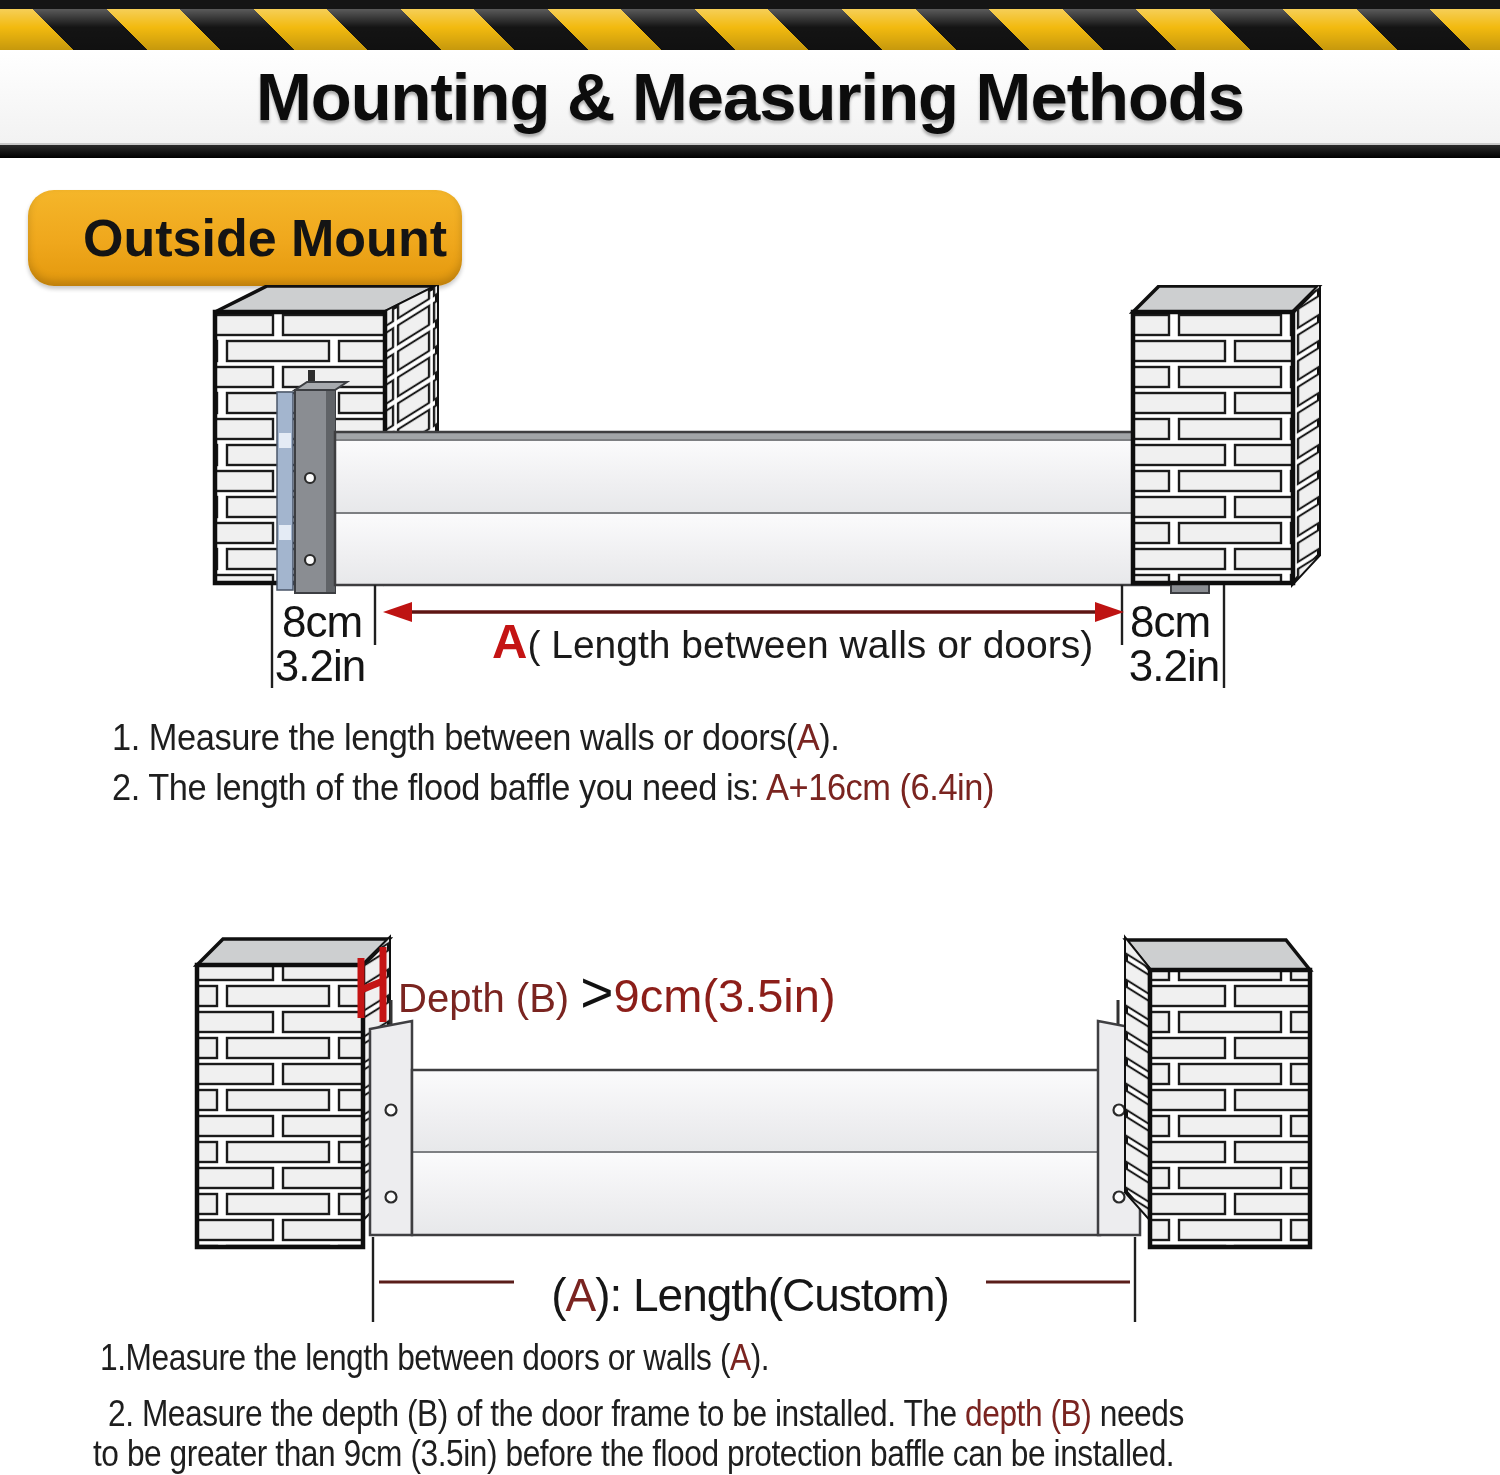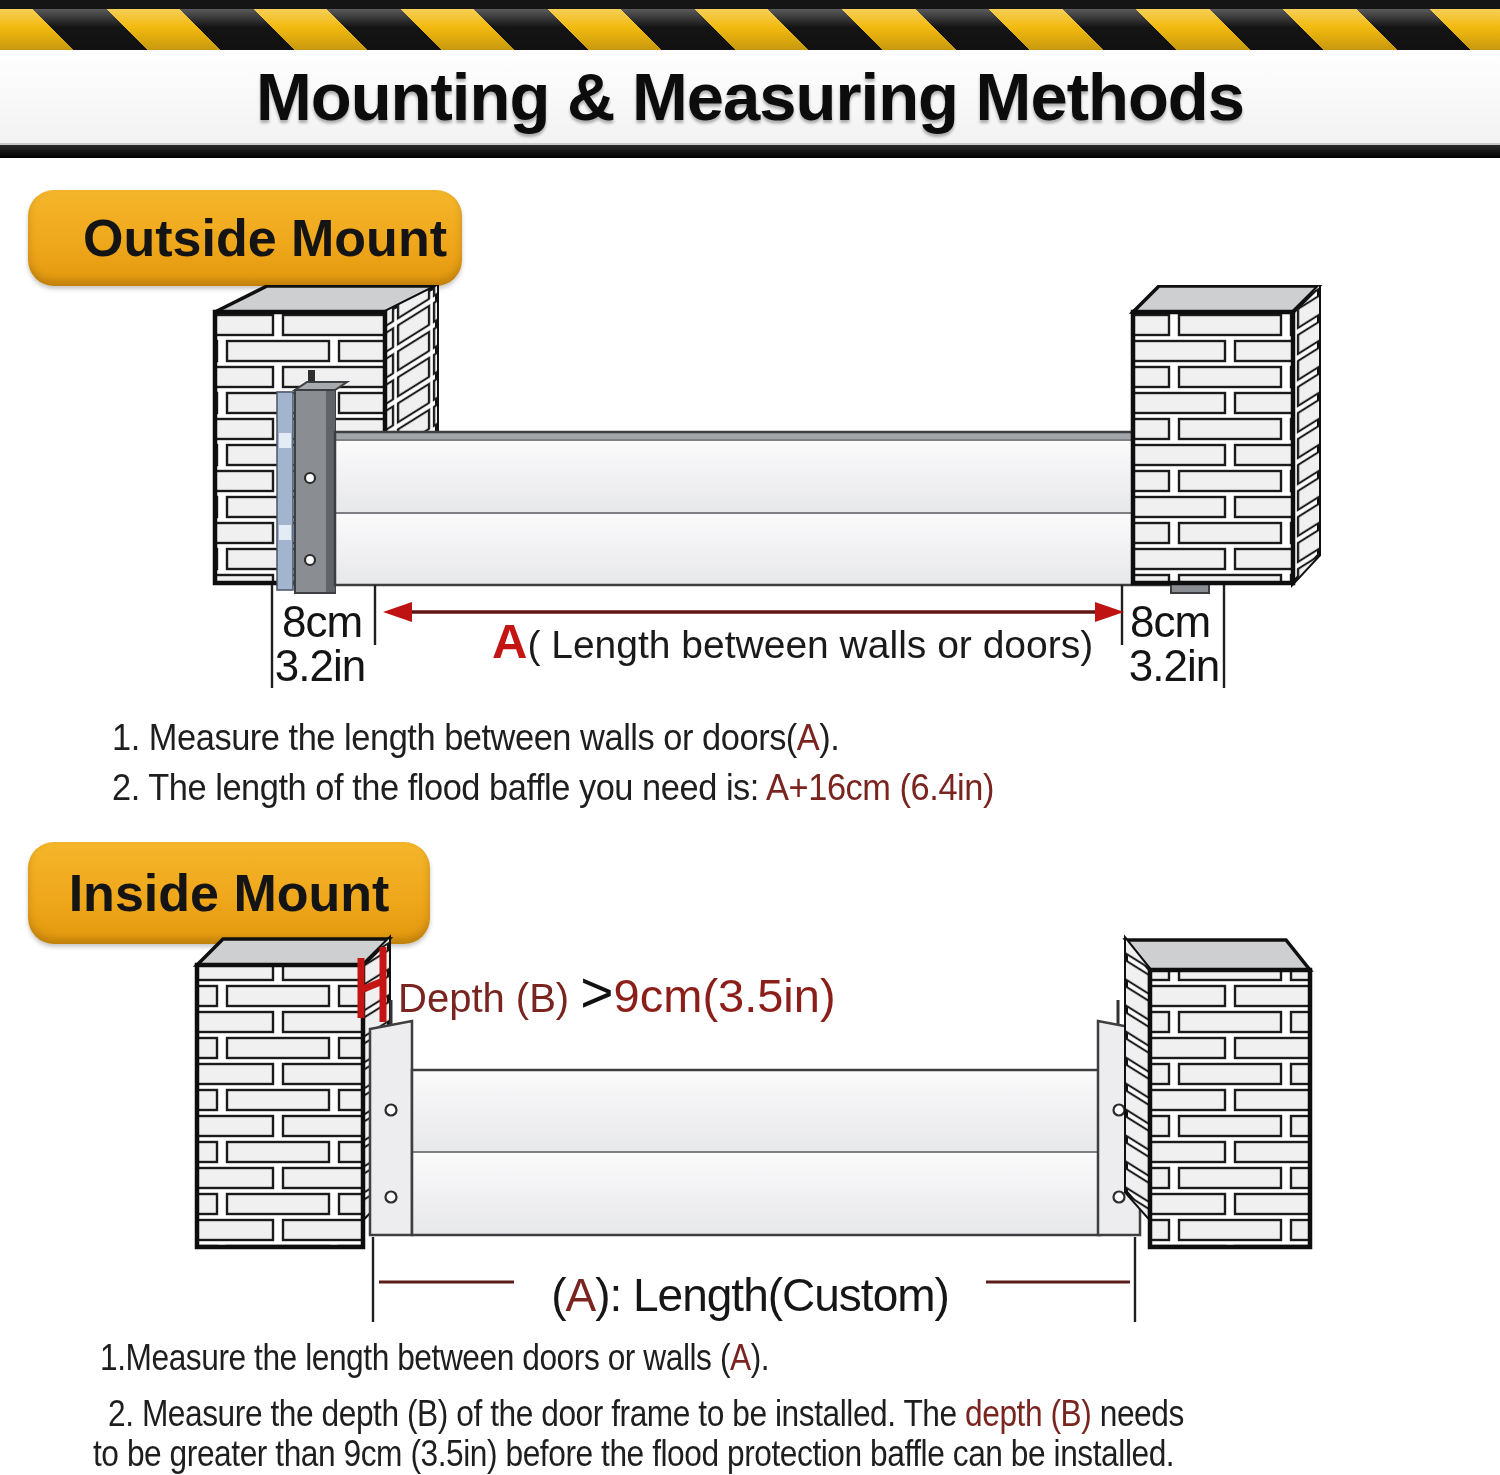--- a/index.html
+++ b/index.html
@@ -179,23 +179,20 @@
       <text class="dim-num" x="320" y="396" text-anchor="middle">3.2in</text>
       <text class="dim-num" x="1170" y="352" text-anchor="middle">8cm</text>
       <text class="dim-num" x="1174" y="396" text-anchor="middle">3.2in</text>
       <text x="492" y="373"><tspan class="lbl-a">A</tspan><tspan class="lbl-rest">( Length between walls or doors)</tspan></text>
     </g>
   </svg>
 
   <p class="step sx93" style="left:112px;top:718px"><span>1. Measure the length between walls or doors(</span><span class="maroon">A</span><span>).</span></p>
   <p class="step sx93" style="left:112px;top:768px"><span>2. The length of the flood baffle you need is: </span><span class="maroon">A+16cm (6.4in)</span></p>
 
-  <div class="badge badge-inside">
-    <span>Inside Mount</span>
-  </div>
 
   <svg id="svg-inside" class="diagram" viewBox="0 0 1500 400">
 
     <g>
       <polygon class="face-top" points="197,35 363,35 389,9 223,9"></polygon>
       <polygon class="face-white" points="363,35 389,9 389,262 363,289"></polygon>
       <polygon points="363,35 389,9 389,262 363,289" fill="url(#bricksSR)"></polygon>
       <rect class="face-white" x="197" y="35" width="166" height="282"></rect>
       <rect x="197" y="35" width="166" height="282" fill="url(#bricksF)"></rect>
       <rect class="face-outline" x="197" y="35" width="166" height="282"></rect>

